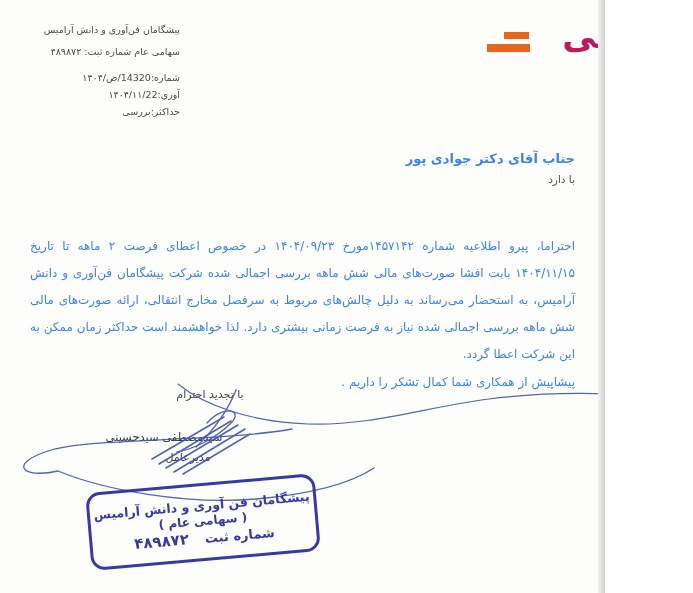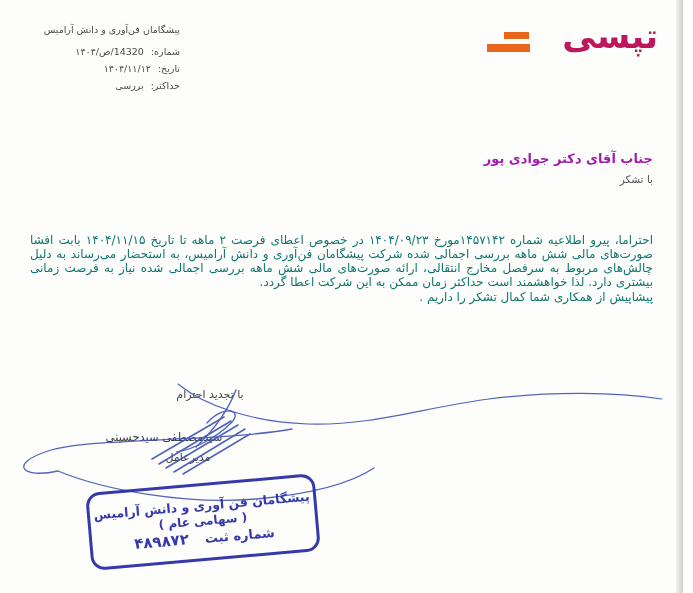--- a/index.html
+++ b/index.html
@@ -1,58 +1,58 @@
 <!DOCTYPE html>
 <html lang="fa"><head>
 <meta charset="utf-8">
 <style>
   html,body{margin:0;padding:0;background:#ffffff;}
   .page{
     position:relative;
-    width:683px;height:593px;
+    width:605px;height:593px;
     background:#fdfdfc;
     overflow:hidden;
     font-family:"DejaVu Sans",sans-serif;
     color:#3f3f3f;
   }
   .edge-strip{
     position:absolute;top:0;right:0;width:7px;height:593px;
     background:linear-gradient(to right,#f2f2f1,#cfcfce);
   }
   
   .letterhead{
     position:absolute;top:24px;left:30px;width:150px;
     direction:rtl;text-align:right;
     font-size:9.5px;color:#4b4b4b;
   }
   .lh-company{margin-bottom:11px;letter-spacing:.3px;}
   .lh-reg{margin-bottom:15px;}
   .lh-meta{margin-bottom:6px;}
-  .lh-meta .lbl{margin-left:7px;}
+  .lh-meta .lbl{}
   
   .logo-wordmark{
     position:absolute;top:16px;left:538px;width:120px;
     font-size:34px;font-weight:700;color:#be185d;
     direction:rtl;text-align:right;letter-spacing:-1px;
   }
   .bar{position:absolute;background:#E8661C;}
   .bar-top{left:504px;top:32px;width:25px;height:7px;}
   .bar-bottom{left:487px;top:44px;width:43px;height:8px;}
   
   .recipient{
     position:absolute;top:151px;right:30px;left:30px;
     direction:rtl;text-align:right;
   }
-  .rc-line{font-size:13px;font-weight:700;color:#a21caf;margin-bottom:7px;}
+  .rc-line{font-size:13px;font-weight:700;color:#3b82f6;margin-bottom:7px;}
   .rc-salutation{font-size:10.5px;color:#555;margin-top:4px;}
   
   .letter-body{
     position:absolute;top:233px;right:30px;left:30px;
     direction:rtl;text-align:justify;
-    font-size:12px;line-height:14px;color:#0f766e;
+    font-size:12px;line-height:27px;color:#3b82f6;
   }
   .closing{margin-top:1px;text-align:right;}
   
   .sig-respect{position:absolute;top:388px;left:158px;width:104px;
     direction:rtl;text-align:center;font-size:11px;color:#444;}
   .sig-name{position:absolute;top:430px;left:97px;width:134px;
     direction:rtl;text-align:center;font-size:11.5px;color:#3c3c3c;}
   .sig-title{position:absolute;top:451px;left:152px;width:72px;
     direction:rtl;text-align:center;font-size:11px;color:#3c3c3c;}
   .ink{position:absolute;top:0;left:0;pointer-events:none;}
@@ -70,38 +70,39 @@
   .stamp-l3{font-size:13px;font-weight:700;display:flex;justify-content:center;gap:16px;align-items:baseline;}
   .stamp-l3 .num{font-size:15px;letter-spacing:3px;}
 </style>
 </head>
 <body>
 
 <div class="page">
 
   <div class="letterhead">
     <div class="lh-company">پیشگامان فن‌آوری و دانش آرامیس</div>
+    <div class="lh-reg">سهامی عام شماره ثبت: ۴۸۹۸۷۲</div>
     <div class="lh-meta">
       <span class="lbl">شماره:</span><span class="val">14320/ص/۱۴۰۴</span>
     </div>
     <div class="lh-meta">
-      <span class="lbl">تاریخ:</span><span class="val">۱۴۰۴/۱۱/۱۲</span>
+      <span class="lbl">آوری:</span><span class="val">۱۴۰۴/۱۱/22</span>
     </div>
     <div class="lh-meta">
       <span class="lbl">حداکثر:</span><span class="val">بررسی</span>
     </div>
   </div>
 
   <div class="logo-wordmark">تپسی</div>
   <div class="bar bar-top"></div>
   <div class="bar bar-bottom"></div>
 
   <div class="recipient">
     <div class="rc-line">جناب آقای دکتر جوادی پور</div>
-    <div class="rc-salutation">با تشکر</div>
+    <div class="rc-salutation">با دارد</div>
   </div>
 
   <div class="letter-body">
     <div class="para">احتراما، پیرو اطلاعیه شماره ۱۴۵۷۱۴۲مورخ ۱۴۰۴/۰۹/۲۳ در خصوص اعطای فرصت ۲ ماهه تا تاریخ ۱۴۰۴/۱۱/۱۵ بابت افشا صورت‌های مالی شش ماهه بررسی اجمالی شده شرکت پیشگامان فن‌آوری و دانش آرامیس، به استحضار می‌رساند به دلیل چالش‌های مربوط به سرفصل مخارج انتقالی، ارائه صورت‌های مالی شش ماهه بررسی اجمالی شده نیاز به فرصت زمانی بیشتری دارد. لذا خواهشمند است حداکثر زمان ممکن به این شرکت اعطا گردد.</div>
     <div class="closing">پیشاپیش از همکاری شما کمال تشکر را داریم .</div>
   </div>
 
   <div class="sig-respect">با تجدید احترام</div>
   <div class="sig-name">سیدمصطفی سیدحسینی</div>
   <div class="sig-title">مدیرعامل</div>

